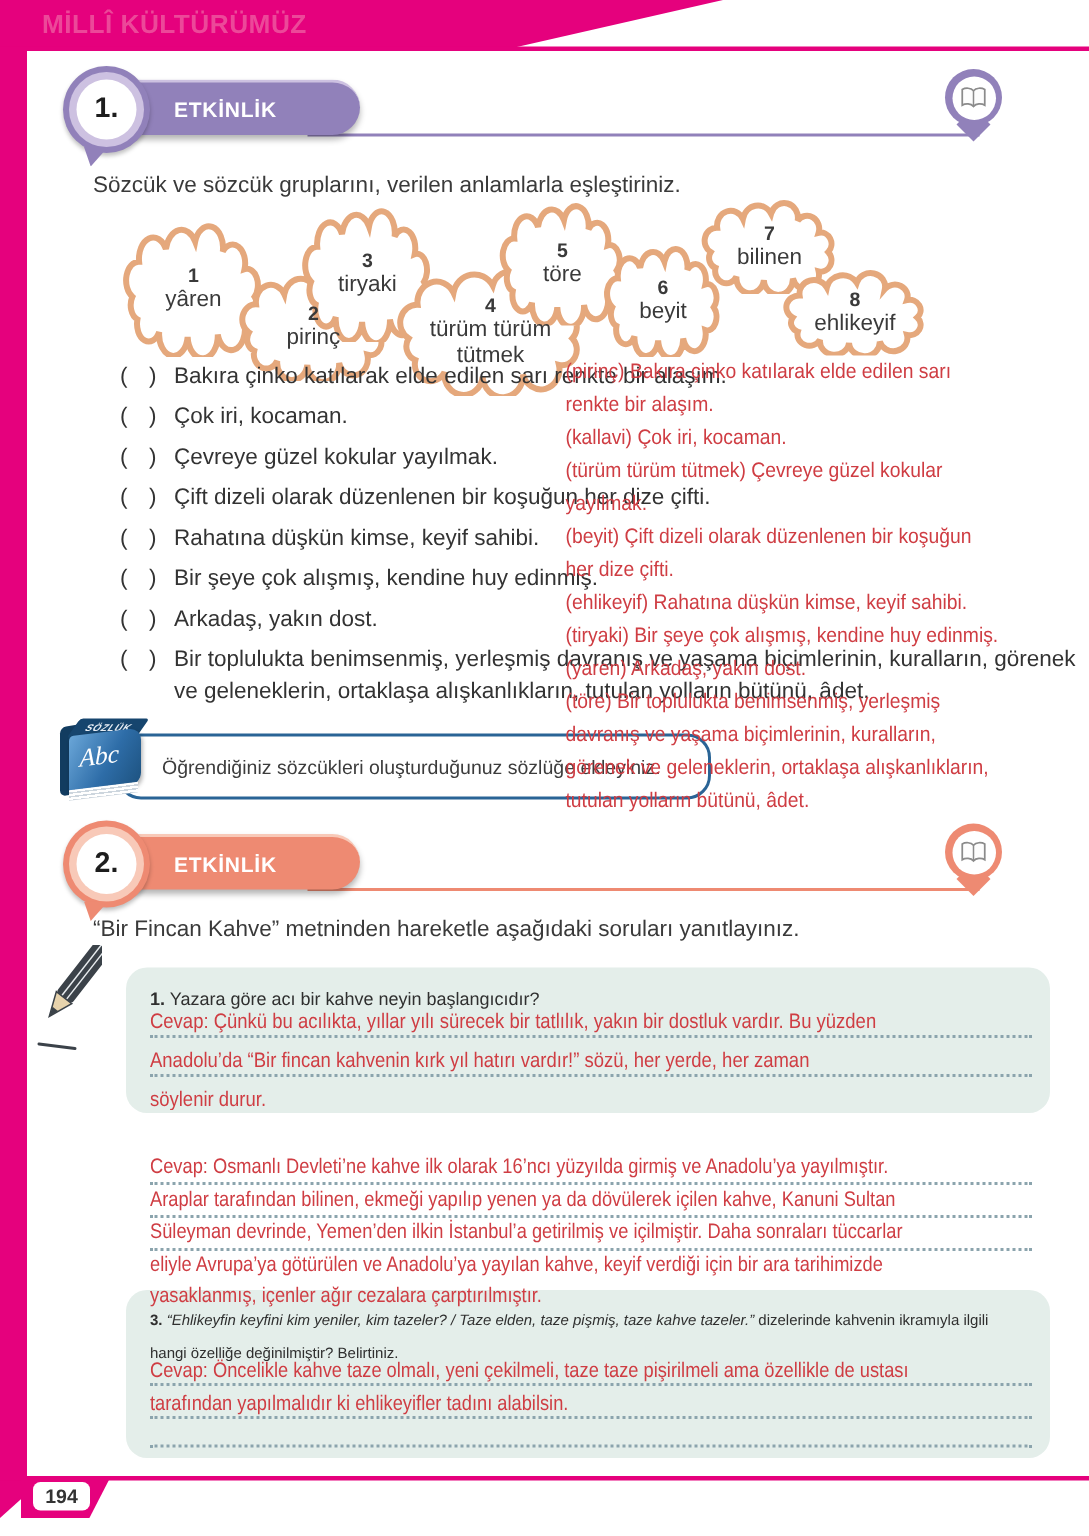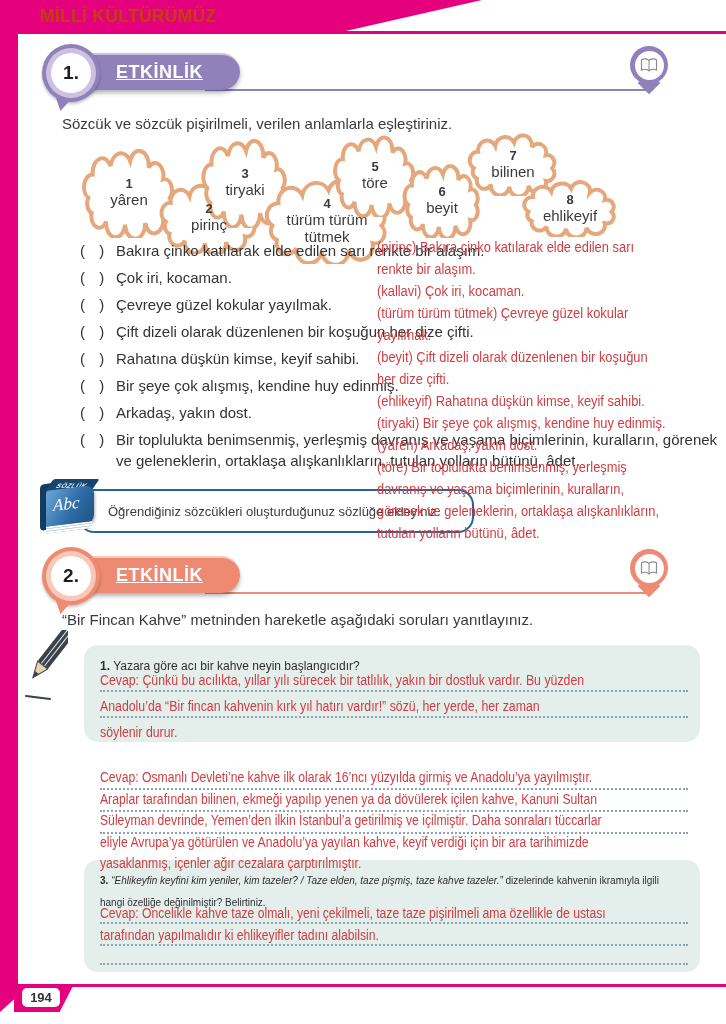--- a/index.html
+++ b/index.html
@@ -5,35 +5,35 @@
   html,body{margin:0;padding:0;background:#fff;}
   .page{position:relative;width:726px;height:1024px;background:#fff;overflow:hidden;
         font-family:"Liberation Sans","DejaVu Sans",sans-serif;color:#333;}
 
   
   .sidebar{position:absolute;left:0;top:0;width:18px;height:1012px;background:var(--magenta);
            clip-path:polygon(0 0,100% 0,100% 98.4%,0 100%);z-index:2;}
   .band{position:absolute;left:0;top:0;width:482px;height:34px;background:var(--magenta);
         clip-path:polygon(0 0,100% 0,69% 100%,0 100%);z-index:2;}
   .band-line{position:absolute;left:0;top:31px;width:726px;height:3px;background:var(--magenta);z-index:2;}
-  .page-title{position:absolute;left:40px;top:0;height:33px;line-height:33px;color:#c2410c;
+  .page-title{position:absolute;left:28px;top:0;height:33px;line-height:33px;color:#ec4899;
               font-weight:bold;font-size:17.5px;letter-spacing:.3px;z-index:3;}
   .foot-line{position:absolute;left:0;top:984px;width:726px;height:3px;background:var(--magenta);z-index:2;}
   .foot-tab{position:absolute;left:14px;top:984px;width:60px;height:28px;background:var(--magenta);
             clip-path:polygon(0 0,100% 0,76% 100%,0 100%);z-index:2;}
   .foot-num{position:absolute;left:22px;top:988px;width:38px;height:19px;background:#fff;border-radius:5px;
             display:flex;align-items:center;justify-content:center;font-size:13px;font-weight:bold;color:#333;z-index:3;}
 
   
   .hrule{position:absolute;left:205px;width:448px;height:2px;z-index:1;}
   .hrule1{top:89px;background:var(--purple);}
   .hrule2{top:592px;background:var(--coral);}
   .pill{position:absolute;left:70px;height:37px;width:170px;border-radius:19px;display:flex;align-items:center;
-        padding-left:46px;box-sizing:border-box;color:#fff;font-weight:bold;font-size:18px;letter-spacing:.5px;
-        box-shadow:0 3px 4px rgba(0,0,0,.3);z-index:2;text-decoration:underline;}
+        padding-left:46px;box-sizing:border-box;color:#fff;font-weight:bold;font-size:14px;letter-spacing:.5px;
+        box-shadow:0 3px 4px rgba(0,0,0,.3);z-index:2;}
   .pill1{top:53px;background:var(--purple);border-top:2px solid var(--purple-light);}
   .pill2{top:556px;background:var(--coral);border-top:2px solid var(--coral-light);}
   .badge{position:absolute;left:42px;width:58px;height:58px;border-radius:50%;display:flex;align-items:center;
          justify-content:center;z-index:3;box-shadow:0 2px 3px rgba(0,0,0,.25);}
   .badge::after{content:"";position:absolute;left:14px;bottom:-9px;width:16px;height:13px;background:inherit;
                 clip-path:polygon(0 0,100% 0,28% 100%);}
   .badge1{top:44px;background:var(--purple);}
   .badge2{top:547px;background:var(--coral);}
   .badge-inner{width:40px;height:40px;background:#fff;border-radius:50%;display:flex;align-items:center;
                justify-content:center;font-size:19px;font-weight:bold;color:#1d1d1d;}
@@ -127,21 +127,21 @@
     <div class="badge-inner">1.</div>
   </div>
   <div class="pin pin1">
     <div class="pin-inner">
       <svg width="20" height="17" viewBox="0 0 24 20">
         <path d="M12 4 C10 1.5 5.5 1.5 3 3 L3 15.5 C5.5 14 10 14 12 16.5 C14 14 18.5 14 21 15.5 L21 3 C18.5 1.5 14 1.5 12 4 Z" fill="#fdfdfd" stroke="#8b8b8b" stroke-width="1.4"></path>
         <line x1="12" y1="4" x2="12" y2="16.5" stroke="#8b8b8b" stroke-width="1.2"></line>
       </svg>
     </div>
   </div>
-  <div class="instr instr1">Sözcük ve sözcük pişirilmeli, verilen anlamlarla eşleştiriniz.</div>
+  <div class="instr instr1">Sözcük ve sözcük gruplarını, verilen anlamlarla eşleştiriniz.</div>
 
   <div class="clouds">
 
       <div class="cloud">
         <svg viewBox="0 0 190 110" preserveAspectRatio="none">
           <path d="M 22 62 A 15 15 0 0 1 30 34 A 17 17 0 0 1 62 24 A 19 19 0 0 1 97 18 A 17 17 0 0 1 130 26 A 15 15 0 0 1 156 40 A 13 13 0 0 1 168 62 A 13 13 0 0 1 156 84 A 16 16 0 0 1 124 92 A 18 18 0 0 1 88 94 A 16 16 0 0 1 54 90 A 14 14 0 0 1 28 80 A 12 12 0 0 1 22 62 Z" fill="#ffffff" stroke="#e5a87c" stroke-width="4" vector-effect="non-scaling-stroke"></path>
         </svg>
         <span class="num">1</span>
         <span class="word">yâren</span>
       </div>

